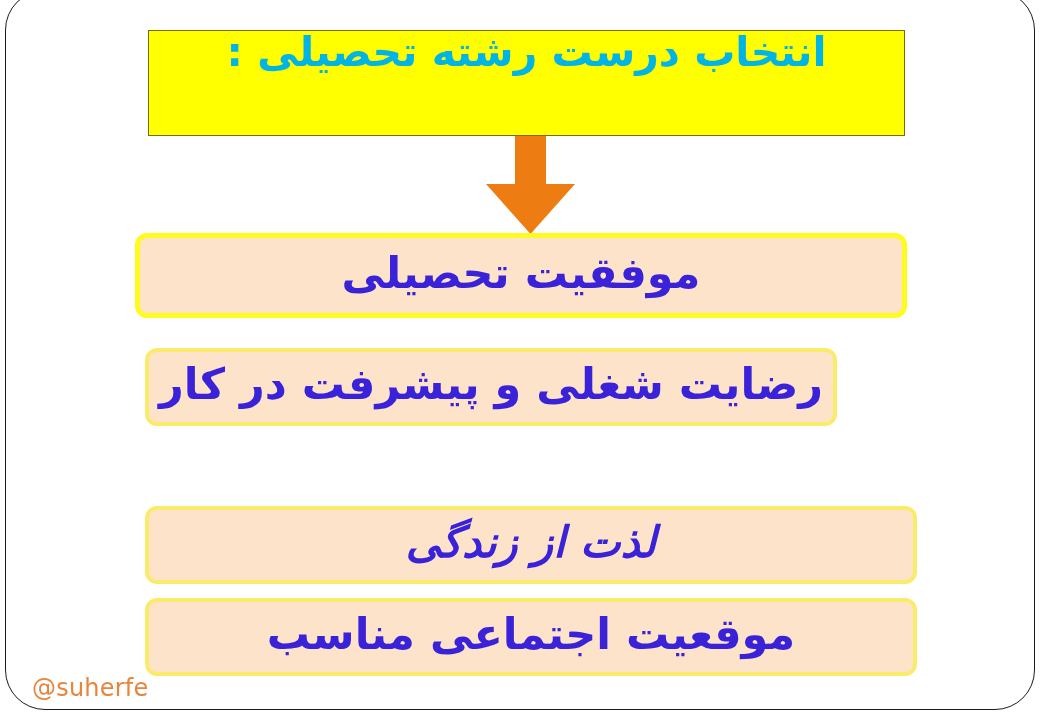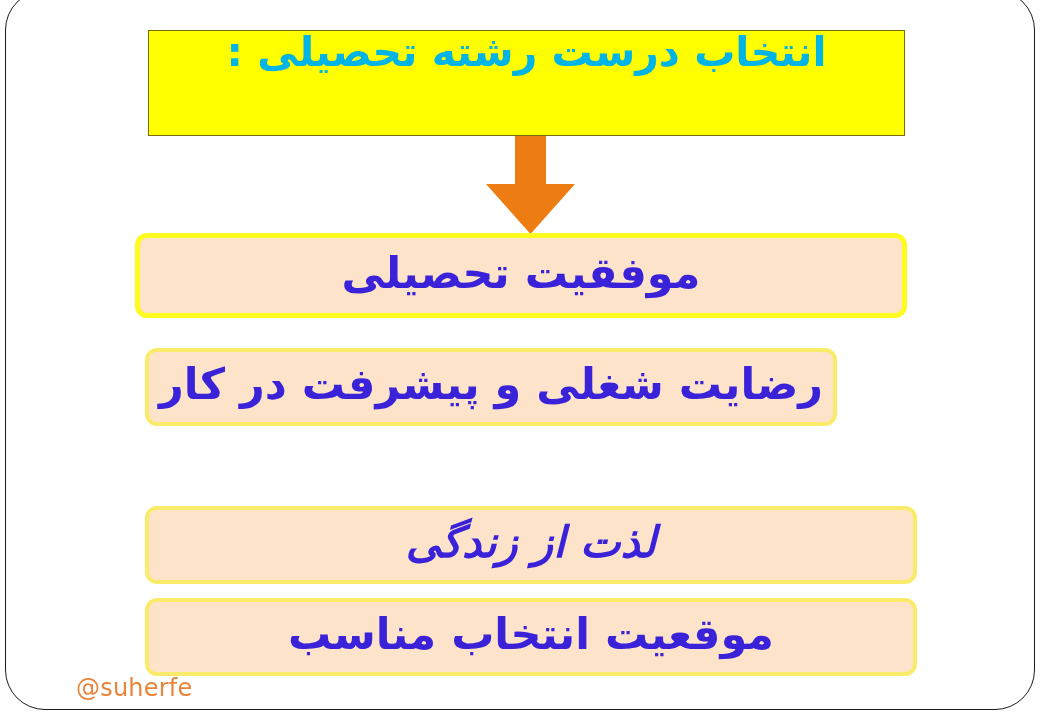--- a/index.html
+++ b/index.html
@@ -126,21 +126,20 @@
   
   #watermark {
     position: absolute;
     left: 32px;
     top: 674px;
     color: #E8853A;
     font-size: 24px;
     font-family: "DejaVu Sans", "Liberation Sans", sans-serif;
     letter-spacing: 0.2px;
     white-space: nowrap;
-    margin-left: 44px;
   }
 </style>
 </head>
 <body>
 
 <div id="slide">
 
   <div id="frame"></div>
 
   <div id="title-box">
@@ -162,20 +161,20 @@
     <div class="box" id="box-1">
       <div class="box-text">رضایت شغلی و پیشرفت در کار</div>
     </div>
 
 
     <div class="box" id="box-3">
       <div class="box-text">لذت از زندگی</div>
     </div>
 
     <div class="box" id="box-4">
-      <div class="box-text">موقعیت انتخاب مناسب</div>
+      <div class="box-text">موقعیت اجتماعی مناسب</div>
     </div>
 
   </div>
 
   <div id="watermark">@suherfe</div>
 
 </div>
 
 </body></html>

